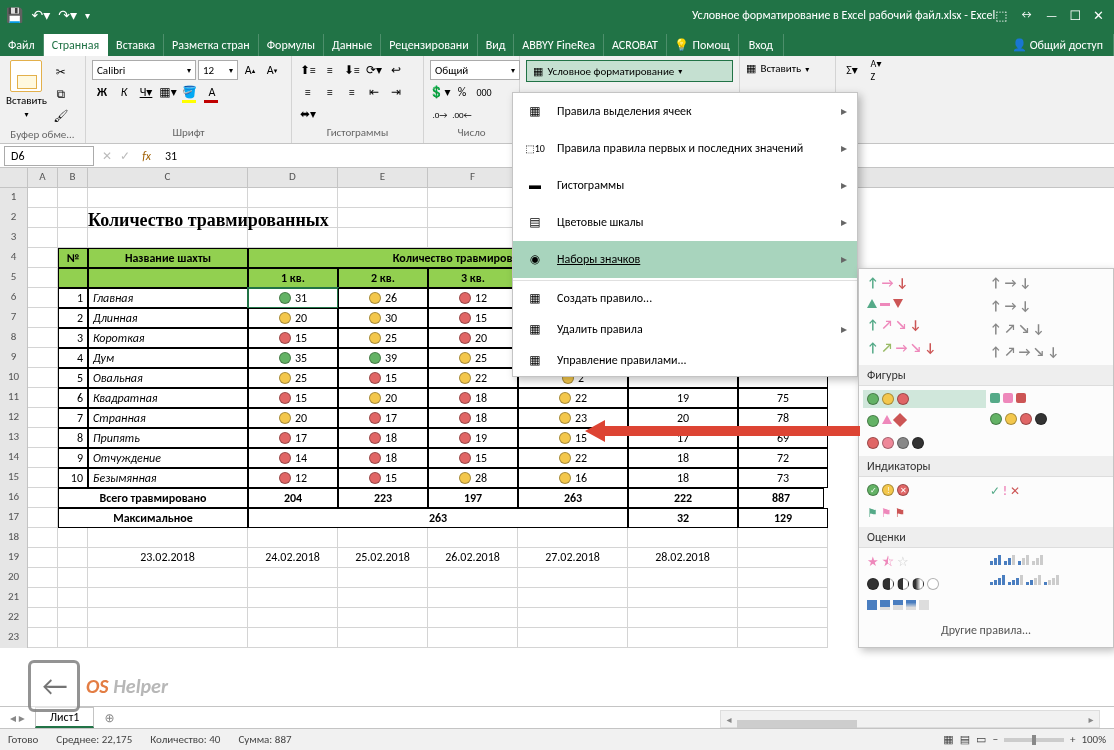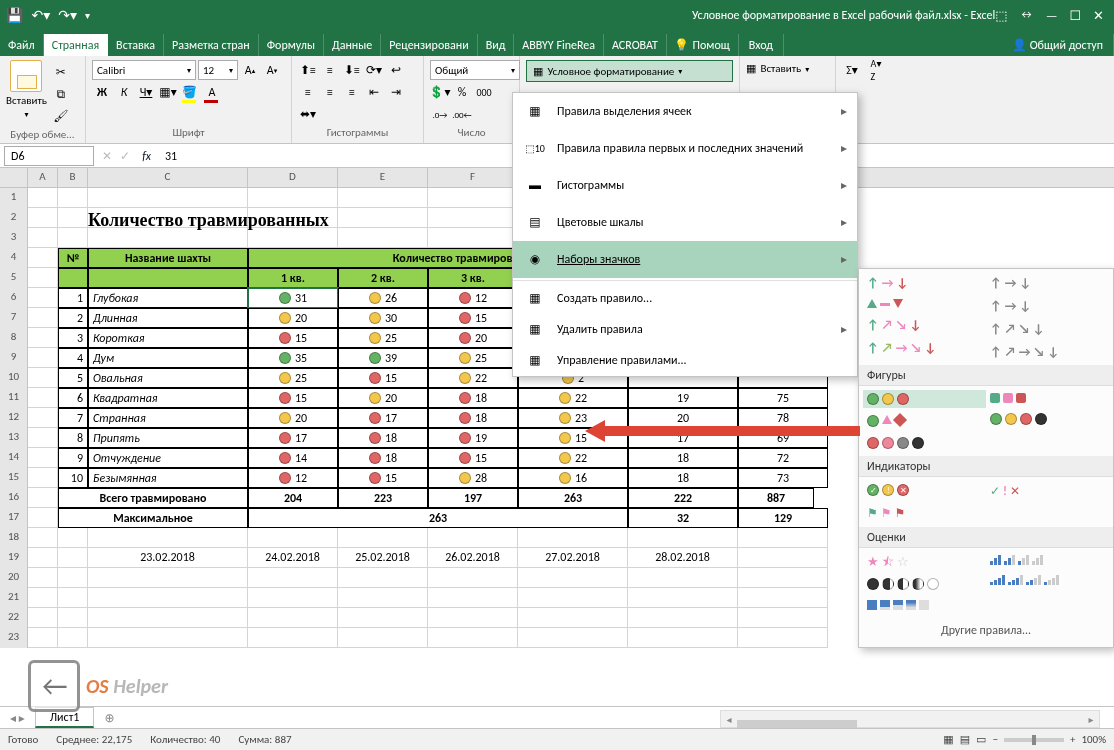--- a/index.html
+++ b/index.html
@@ -23,21 +23,21 @@
 .paste .icn::after{content:"";position:absolute;bottom:2px;left:6px;width:18px;height:12px;background:#fff9e0;border:1px solid #e3b04b}
 .fontctrl{display:flex;flex-wrap:wrap;gap:2px;width:190px}
 .fontctrl .sel{border:1px solid #ababab;background:#fff;padding:2px 4px;font-size:11px;height:20px;display:flex;align-items:center}
 .btnsm{width:20px;height:20px;display:inline-flex;align-items:center;justify-content:center;cursor:pointer;font-size:12px}
 .align{display:flex;flex-wrap:wrap;width:120px;gap:2px}
 .numfmt{display:flex;flex-direction:column;gap:2px;width:90px}
 .numfmt .sel{border:1px solid #ababab;background:#fff;height:20px;font-size:11px;padding:2px 4px;display:flex;align-items:center;justify-content:space-between}
 .cfbtn{border:1px solid #217346;background:#c5e0d1;padding:3px 6px;height:22px;display:flex;align-items:center;font-size:11px;cursor:pointer;gap:4px}
 .namebox{height:24px;background:#fff;border-bottom:1px solid #c4c4c4;display:flex;align-items:center;font-size:12px}
 .namebox .cell{width:90px;border:1px solid #ababab;padding:2px 6px;margin:0 4px}
-.namebox .fx{padding:0 8px;font-style:italic;color:#0f172a}
+.namebox .fx{padding:0 8px;font-style:italic;color:#a16207}
 .namebox .formula{flex:1;padding:2px 6px}
 .grid{position:relative;height:538px;background:#fff;overflow:hidden}
 .colhead{display:flex;height:20px;background:#e6e6e6;border-bottom:1px solid #c4c4c4}
 .colhead div{border-right:1px solid #c4c4c4;font-size:11px;text-align:center;color:#555;padding-top:2px}
 .corner{width:28px;background:#e6e6e6}
 .rowh{width:28px;background:#e6e6e6;border-right:1px solid #c4c4c4;text-align:center;font-size:11px;color:#555;height:20px;padding-top:2px}
 .rows{display:flex;flex-direction:column}
 .row{display:flex;height:20px}
 .cell{border-right:1px solid #d4d4d4;border-bottom:1px solid #d4d4d4;font-size:12px;padding:2px 4px;overflow:hidden;white-space:nowrap}
 .tbord{border:1px solid #000!important}
@@ -294,21 +294,21 @@
         <div class="cell subh tbord" style="width:90px">2 кв.</div>
         <div class="cell subh tbord" style="width:90px">3 кв.</div>
         <div class="cell subh tbord" style="width:110px"></div>
         <div class="cell subh tbord" style="width:110px"></div>
         <div class="cell subh tbord" style="width:90px"></div>
       </div>
       <div class="row">
         <div class="rowh">6</div>
         <div class="cell" style="width:30px"></div>
         <div class="cell tbord numr" style="width:30px">1</div>
-        <div class="cell tbord ital" style="width:160px">Глубокая</div>
+        <div class="cell tbord ital" style="width:160px">Главная</div>
         <div class="cell tbord" style="width:90px;outline:2px solid #217346;outline-offset:-1px;">
           <div class="qcell">
             <span class="dot g"></span>
             <span>31</span>
           </div>
         </div>
         <div class="cell tbord" style="width:90px">
           <div class="qcell">
             <span class="dot y"></span>
             <span>26</span>
@@ -614,21 +614,21 @@
       </div>
       <div class="row">
         <div class="rowh">16</div>
         <div class="cell" style="width:30px"></div>
         <div class="cell tbord bold numc" style="width:190px">Всего травмировано</div>
         <div class="cell tbord bold numc" style="width:90px">204</div>
         <div class="cell tbord bold numc" style="width:90px">223</div>
         <div class="cell tbord bold numc" style="width:90px">197</div>
         <div class="cell tbord bold numc" style="width:110px">263</div>
         <div class="cell tbord bold numc" style="width:110px">222</div>
-        <div class="cell tbord bold numc" style="width:76px">887</div>
+        <div class="cell tbord bold numc" style="width:86px">887</div>
       </div>
       <div class="row">
         <div class="rowh">17</div>
         <div class="cell" style="width:30px"></div>
         <div class="cell tbord bold numc" style="width:190px">Максимальное</div>
         <div class="cell tbord bold numc" style="width:380px">263</div>
         <div class="cell tbord bold numc" style="width:110px">32</div>
         <div class="cell tbord bold numc" style="width:90px">129</div>
       </div>
       <div class="row">

